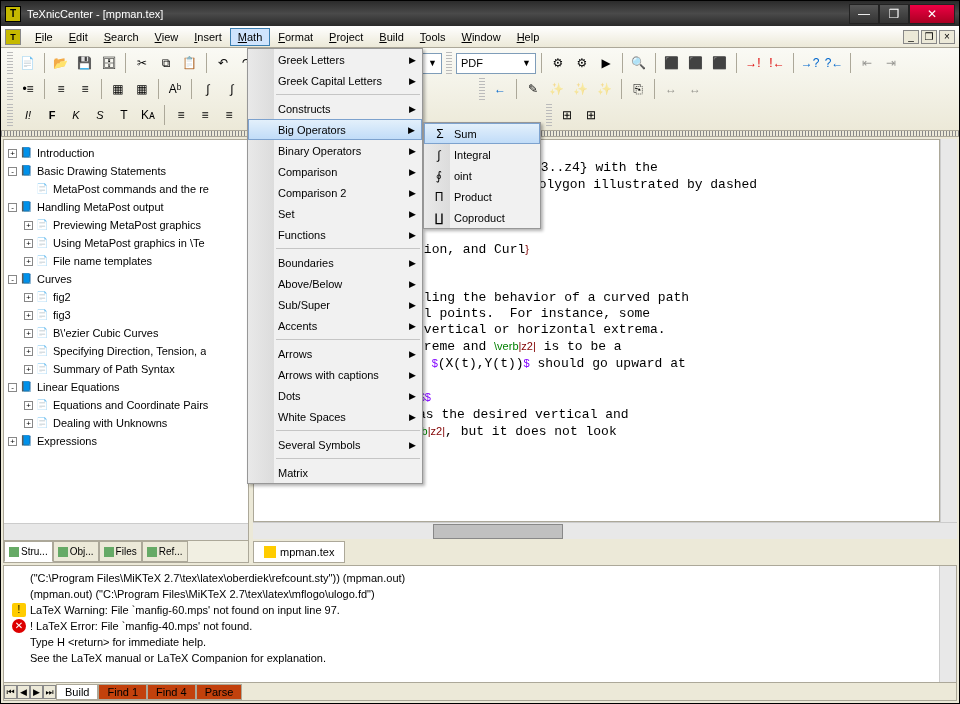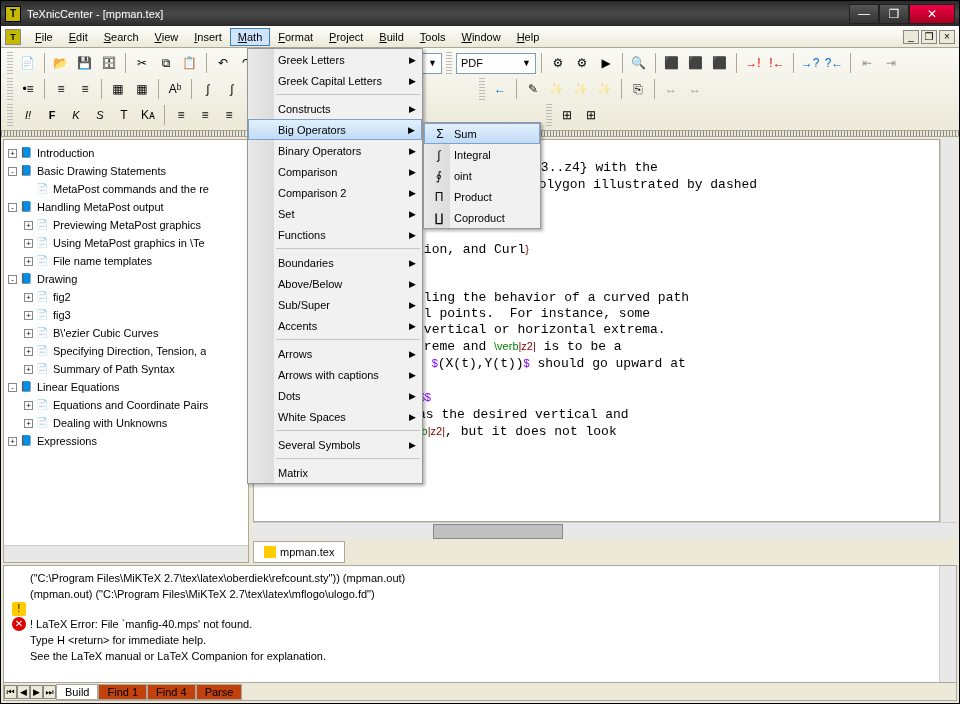--- a/index.html
+++ b/index.html
@@ -282,21 +282,21 @@
               <div class="lbl">Using MetaPost graphics in \Te</div>
             </div>
             <div class="tree-row l2">
               <div class="pm">+</div>
               <div class="ticon">📄</div>
               <div class="lbl">File name templates</div>
             </div>
             <div class="tree-row l1">
               <div class="pm">-</div>
               <div class="ticon">📘</div>
-              <div class="lbl">Drawing</div>
+              <div class="lbl">Curves</div>
             </div>
             <div class="tree-row l2">
               <div class="pm">+</div>
               <div class="ticon">📄</div>
               <div class="lbl">fig2</div>
             </div>
             <div class="tree-row l2">
               <div class="pm">+</div>
               <div class="ticon">📄</div>
               <div class="lbl">fig3</div>
@@ -331,20 +331,26 @@
               <div class="ticon">📄</div>
               <div class="lbl">Dealing with Unknowns</div>
             </div>
             <div class="tree-row l1">
               <div class="pm">+</div>
               <div class="ticon">📘</div>
               <div class="lbl">Expressions</div>
             </div>
           </div>
       <div class="hscroll"></div>
+      <div class="left-tabs" id="left-tabs">
+            <div class="ltab active"><span style="width:10px;height:10px;background:#6a6;display:inline-block;"></span>Stru...</div>
+            <div class="ltab"><span style="width:10px;height:10px;background:#6a6;display:inline-block;"></span>Obj...</div>
+            <div class="ltab"><span style="width:10px;height:10px;background:#6a6;display:inline-block;"></span>Files</div>
+            <div class="ltab"><span style="width:10px;height:10px;background:#6a6;display:inline-block;"></span>Ref...</div>
+          </div>
     </div>
     <div class="editor-wrap">
       <div style="flex:1; display:flex; min-height:0;">
         <div class="editor" id="editor">                       polygon]
                        z0..z1..z2..z3..z4} with the
                       <span class="err">\'ezier</span> control polygon illustrated by dashed
 
 
 
 fying Direction, Tension, and Curl<span class="br">}</span>
@@ -378,20 +384,21 @@
             <div class="output-row">
               <div style="width: 14px;"></div>
               <div>("C:\Program Files\MiKTeX 2.7\tex\latex\oberdiek\refcount.sty")) (mpman.out)</div>
             </div>
             <div class="output-row">
               <div style="width: 14px;"></div>
               <div>(mpman.out) ("C:\Program Files\MiKTeX 2.7\tex\latex\mflogo\ulogo.fd")</div>
             </div>
             <div class="output-row">
               <div class="warn-ico">!</div>
+              <div>LaTeX Warning: File `manfig-60.mps' not found on input line 97.</div>
             </div>
             <div class="output-row">
               <div class="err-ico">✕</div>
               <div>! LaTeX Error: File `manfig-40.mps' not found.</div>
             </div>
             <div class="output-row">
               <div style="width: 14px;"></div>
               <div>Type  H &lt;return&gt;  for immediate help.</div>
             </div>
             <div class="output-row">

